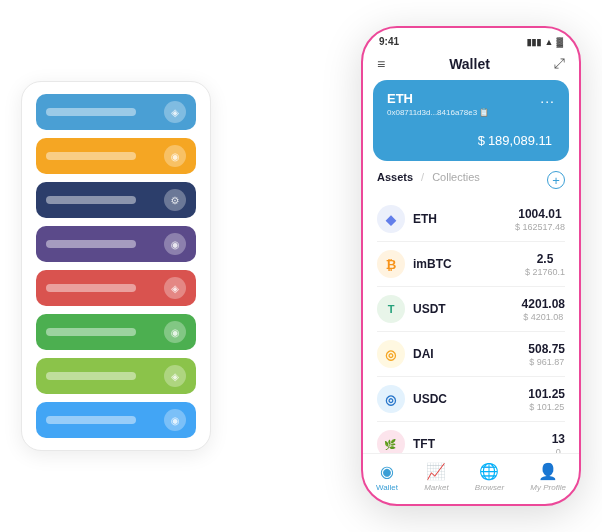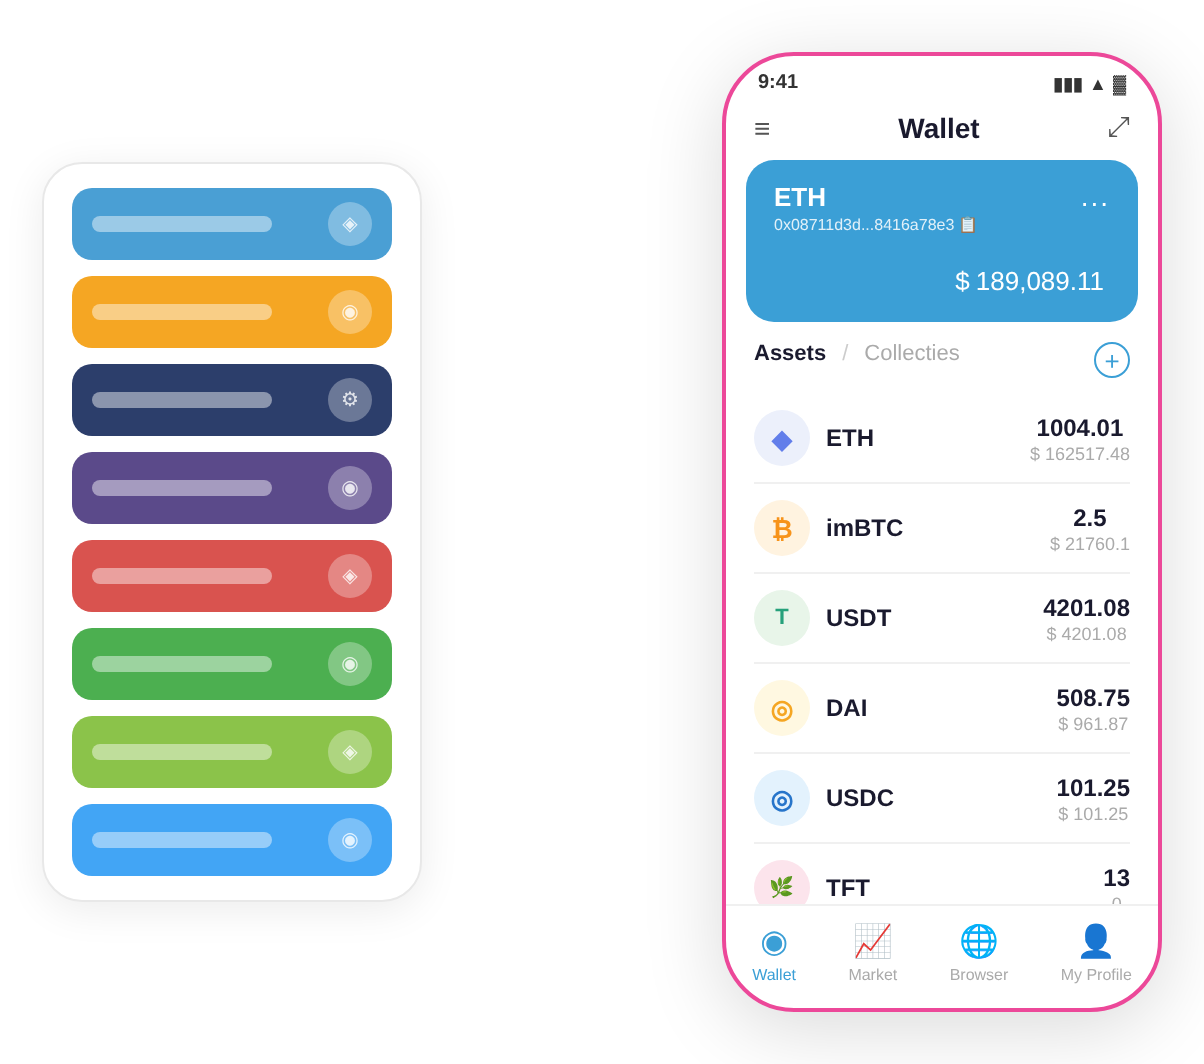--- a/index.html
+++ b/index.html
@@ -299,20 +299,21 @@
     }
 
     .nav-icon-active {
       font-size: 16px;
       color: #3b9fd6;
     }
 
     .nav-label {
       font-size: 8px;
       color: #aaa;
+      font-style: italic;
     }
 
     .nav-label-active {
       font-size: 8px;
       color: #3b9fd6;
     }
 
     
     .icon-eth { background: #ecf0fb; color: #627eea; }
     .icon-imbtc { background: #fff3e0; color: #f7931a; }

